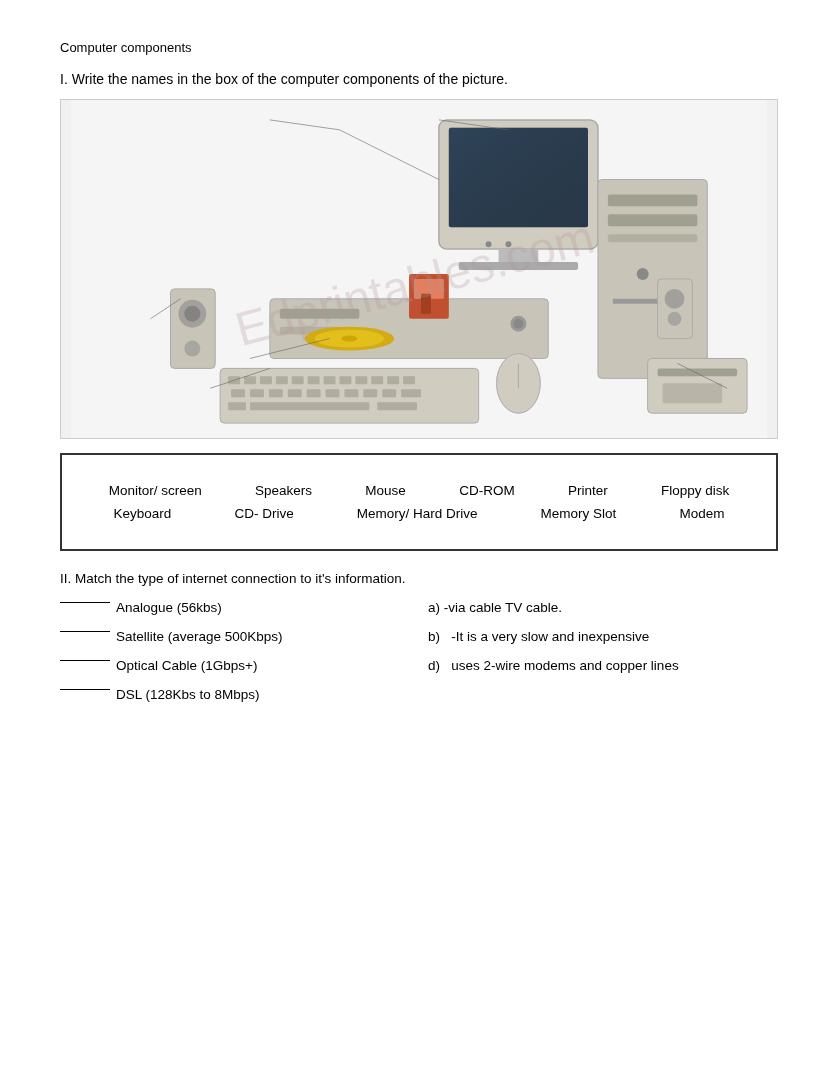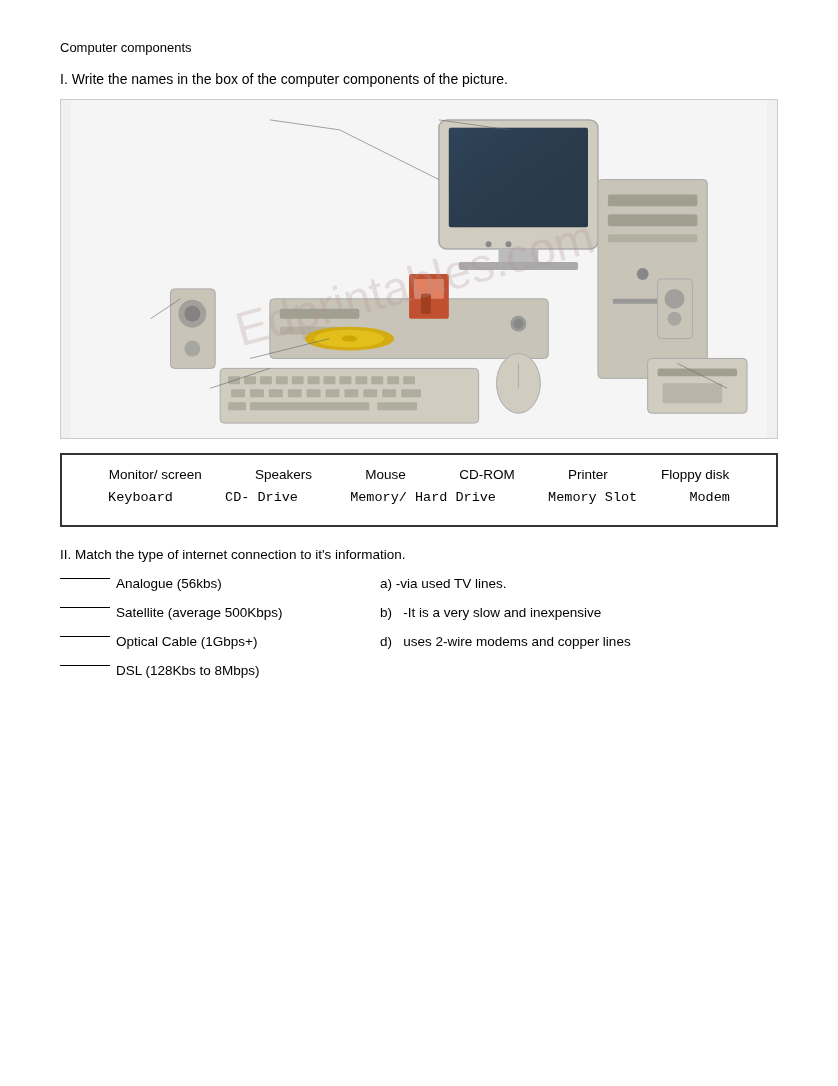--- a/index.html
+++ b/index.html
@@ -34,50 +34,50 @@
       position: relative;
       overflow: hidden;
     }
     
     .computer-svg {
       width: 100%;
       height: 100%;
     }
     .components-box {
       border: 2px solid #333;
-      padding: 12px 20px;
+      padding: 28px 20px;
       margin-bottom: 20px;
       font-family: Arial, sans-serif;
       font-size: 13.5px;
     }
     .components-row {
       display: flex;
       justify-content: space-around;
       align-items: center;
       margin-bottom: 8px;
     }
     .components-row:last-child {
-      margin-bottom: 8px;
-      font-family: Liberation Mono, monospace;
+      margin-bottom: 0;
     }
     .component-item {
       text-align: center;
     }
     .section-ii {
       font-family: Arial, sans-serif;
       font-size: 13.5px;
       margin-top: 0;
     }
     .section-ii-title {
       margin-bottom: 14px;
     }
     .match-row {
       display: flex;
       align-items: flex-end;
       margin-bottom: 14px;
+      gap: 48px;
     }
     .match-left {
       width: 320px;
       display: flex;
       align-items: flex-start;
     }
     .blank-line {
       display: inline-block;
       width: 50px;
       border-bottom: 1px solid #000;
@@ -228,21 +228,21 @@
 <div class="section-ii">
   <div class="section-ii-title">II.  Match the type of internet connection to it's information.</div>
 
   <div class="match-row">
     <div class="match-left">
       <span class="blank-line"></span>
       <span>Analogue (56kbs)</span>
     </div>
     <div class="match-right">
       <span>a)</span>
-      <span>-via used TV lines.</span>
+      <span>-via cable TV cable.</span>
     </div>
   </div>
 
   <div class="match-row">
     <div class="match-left">
       <span class="blank-line"></span>
       <span>Satellite (average 500Kbps)</span>
     </div>
     <div class="match-right">
       <span>b)</span>

